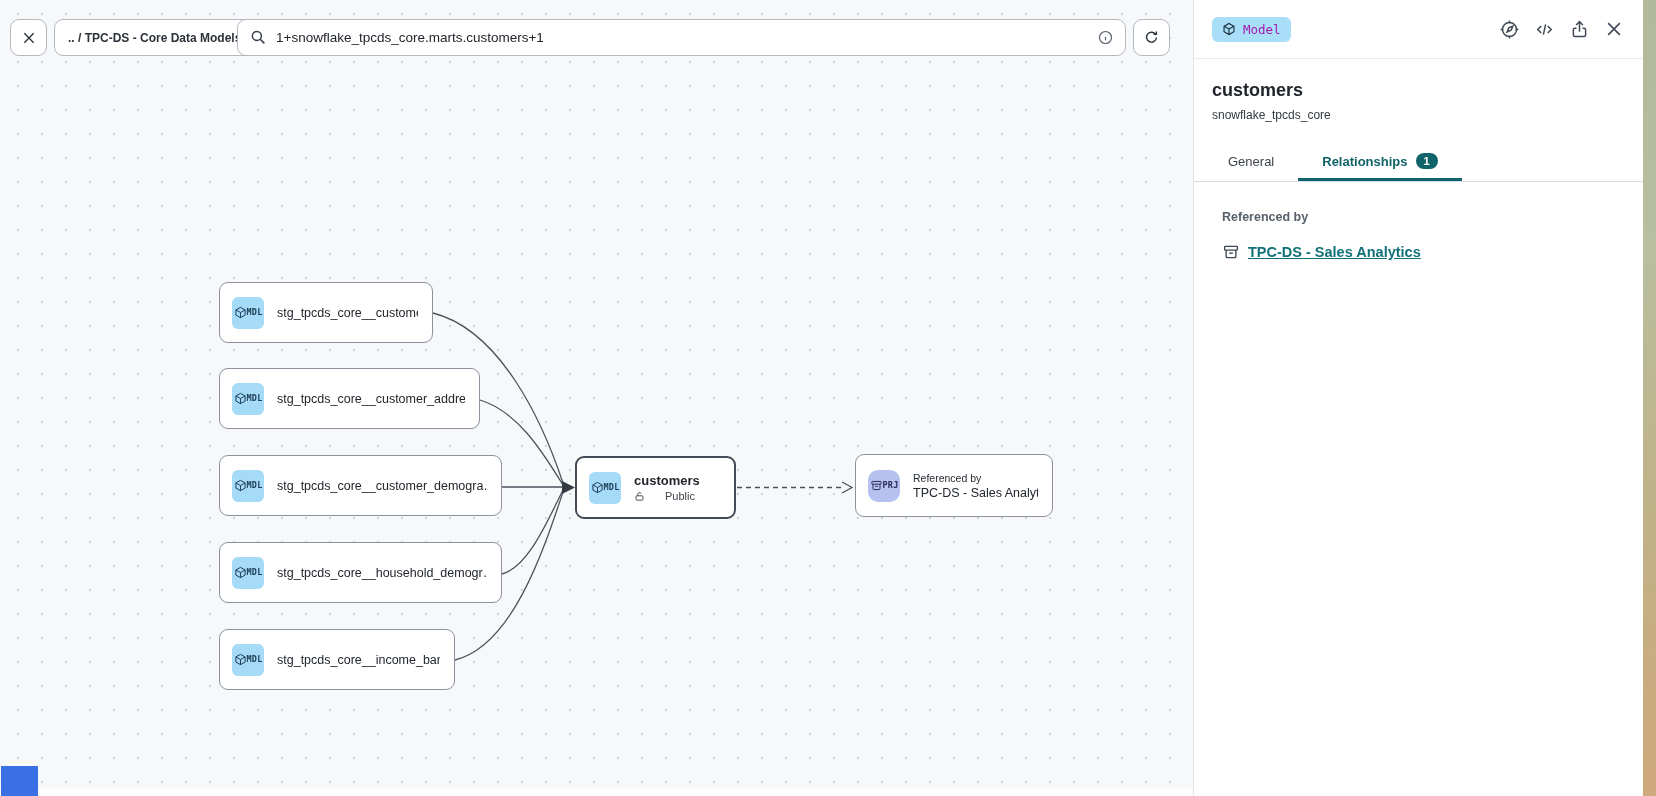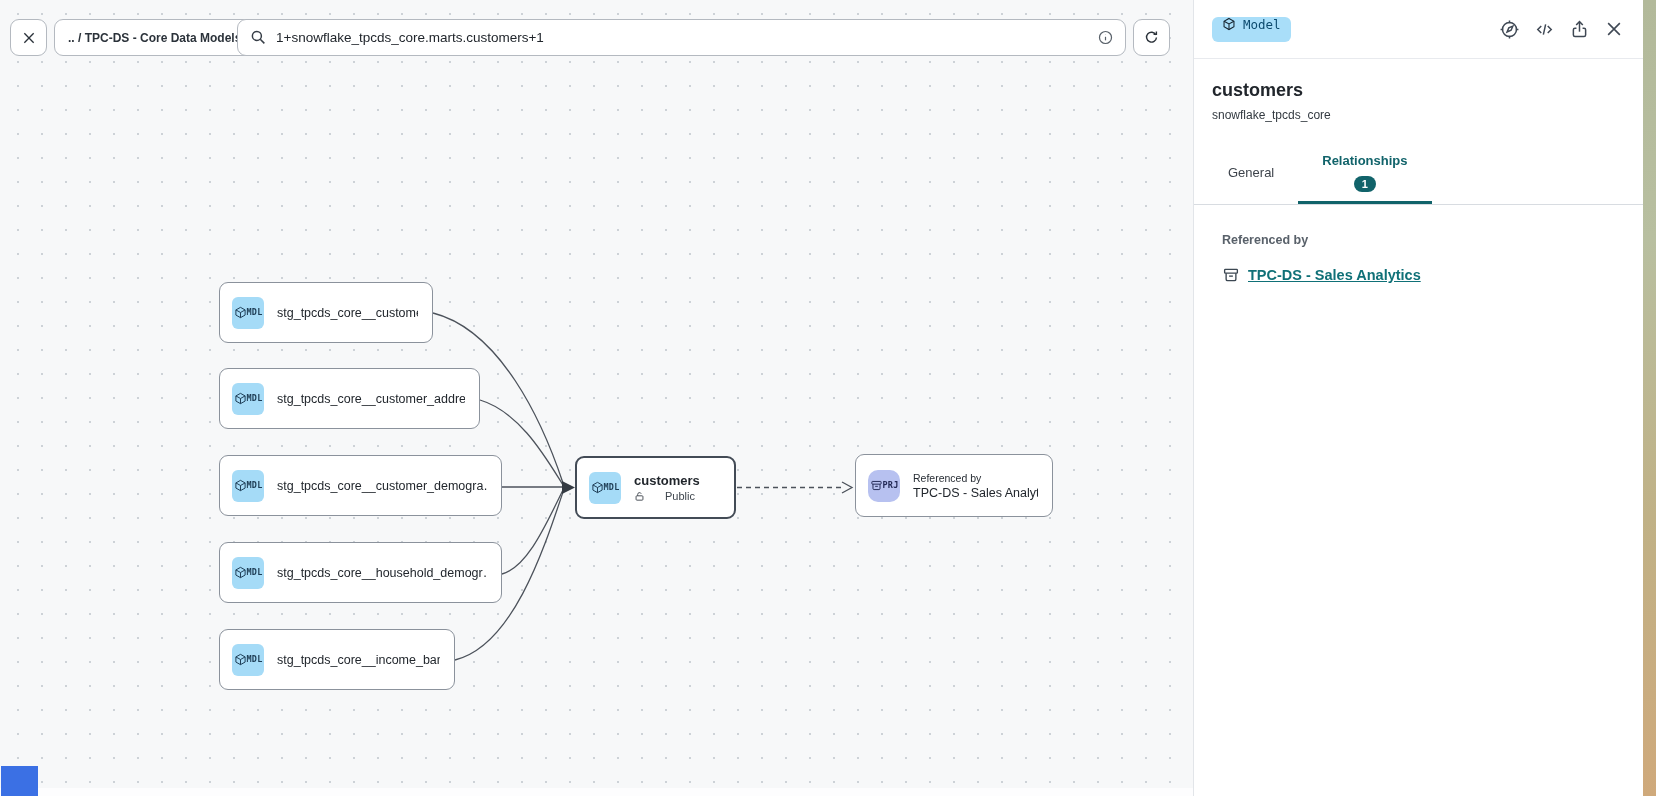--- a/index.html
+++ b/index.html
@@ -53,35 +53,35 @@
   .node-kicker { font-size:10.5px; color:#272d34; }
   .nright .node-label { font-size:12.5px; }
 
   .edges { position:absolute; left:0; top:0; width:1193px; height:796px; pointer-events:none; }
 
   
   .panel { position:absolute; left:1193px; top:0; width:450px; height:796px;
     background:#ffffff; border-left:1px solid #e2e5e9; }
   .panel-header { height:59px; border-bottom:1px solid #e8eaee; display:flex;
     align-items:center; padding:0 18px; }
-  .type-badge { display:inline-flex; gap:7px; background:#a9def9;
-    color:#0c4a6e; border-radius:6px; height:25px; padding:0 10px;
+  .type-badge { display:inline-flex; align-items:center; gap:7px; background:#a9def9;
+    color:#a21caf; border-radius:6px; height:25px; padding:0 10px;
     font-family:"DejaVu Sans Mono", monospace; font-size:12.5px; font-weight:500; }
   .header-icons { margin-left:auto; display:flex; align-items:center; gap:13px; }
   .hicon { width:22px; height:22px; display:flex; align-items:center; justify-content:center;
     color:#3f4854; cursor:pointer; }
 
   .title-block { padding:21px 18px 0 18px; }
   .panel-title { font-size:18px; font-weight:700; color:#21262c; }
   .panel-subtitle { margin-top:7px; font-size:12px; color:#333a41; }
 
   .tabs { margin-top:20px; display:flex; padding-left:10px; border-bottom:1px solid #d8dce1; }
   .tab { padding:11px 24px 9px 24px; font-size:13px; color:#3d434b; cursor:pointer;
     border-bottom:3px solid transparent; display:flex; align-items:center; gap:8px; }
-  .tab.active { color:var(--teal); font-weight:700; border-bottom-color:var(--teal);flex-direction:column; }
+  .tab.active { color:var(--teal); font-weight:700; border-bottom-color:var(--teal); }
   .tab-pill { background:var(--teal); color:#fff; font-size:11px; font-weight:700;
     border-radius:10px; padding:1.5px 8px; line-height:13px; }
 
   .panel-body { padding:28px 28px; }
   .section-heading { font-size:12.5px; font-weight:700; color:#59616a; }
   .ref-row { margin-top:19px; display:flex; align-items:center; gap:8px; }
   .ref-row .ref-icon { color:#3c4752; flex:0 0 auto; }
   .ref-link { font-size:14.5px; font-weight:600; color:var(--link);
     text-decoration:underline; cursor:pointer; white-space:nowrap; }
 

